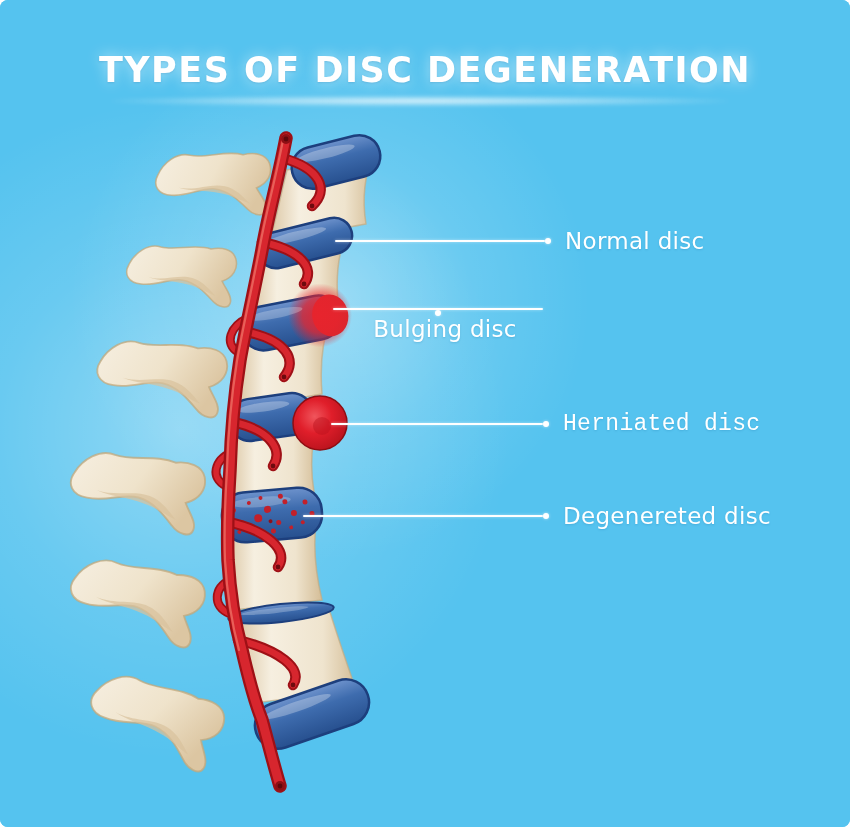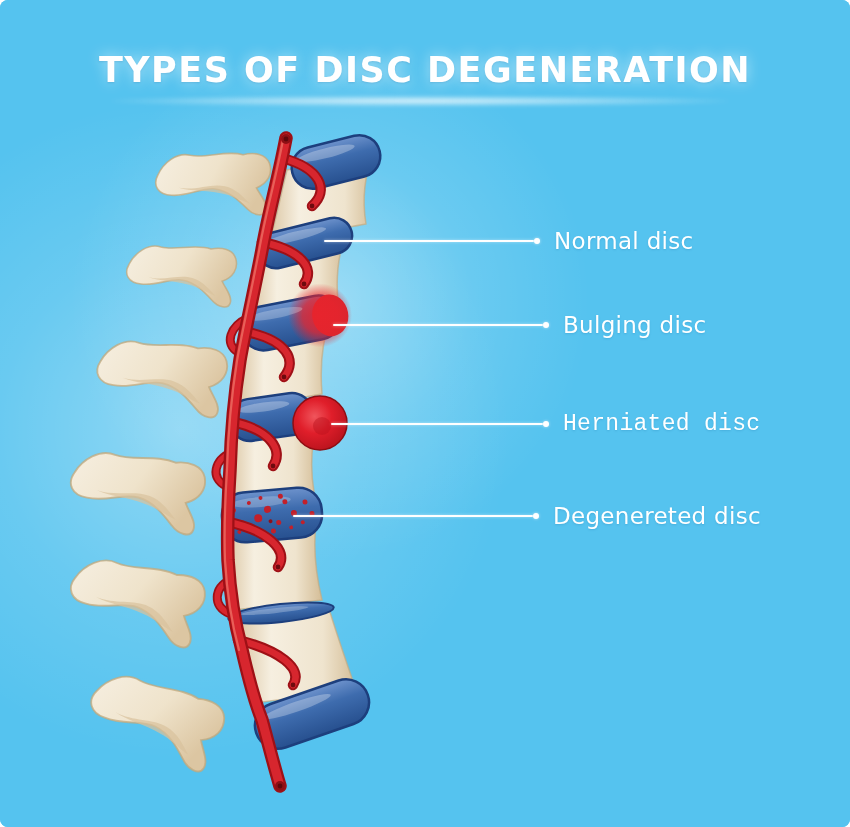--- a/index.html
+++ b/index.html
@@ -224,38 +224,38 @@
         <circle cx="286" cy="139" r="2.4" fill="#5f070b" stroke="none"></circle>
         <circle cx="280" cy="786" r="5" fill="#8e1015" stroke="none"></circle>
         <circle cx="280" cy="786" r="2.4" fill="#5f070b" stroke="none"></circle>
       </g>
     </g>
   </svg>
 
   <div class="page-title">TYPES OF DISC DEGENERATION</div>
   <div class="title-streak"></div>
 
-  <div class="label-row" style="left:324px;top:241px;">
+  <div class="label-row" style="left:335px;top:241px;">
     <div class="leader" style="width:210px;"></div>
     <div class="leader-dot"></div>
     <div class="label-text">Normal disc</div>
   </div>
 
-  <div class="label-row" style="left:333px;top:325px;">
+  <div class="label-row" style="left:333px;top:325px;flex-direction:column;">
     <div class="leader" style="width:210px;"></div>
     <div class="leader-dot"></div>
     <div class="label-text">Bulging disc</div>
   </div>
 
   <div class="label-row" style="left:331px;top:424px;font-family:Liberation Mono, monospace;">
     <div class="leader" style="width:212px;"></div>
     <div class="leader-dot"></div>
     <div class="label-text">Herniated disc</div>
   </div>
 
-  <div class="label-row" style="left:293px;top:516px;">
+  <div class="label-row" style="left:303px;top:516px;">
     <div class="leader" style="width:240px;"></div>
     <div class="leader-dot"></div>
     <div class="label-text">Degenereted disc</div>
   </div>
 
 
 </div>
 
 </body></html>

